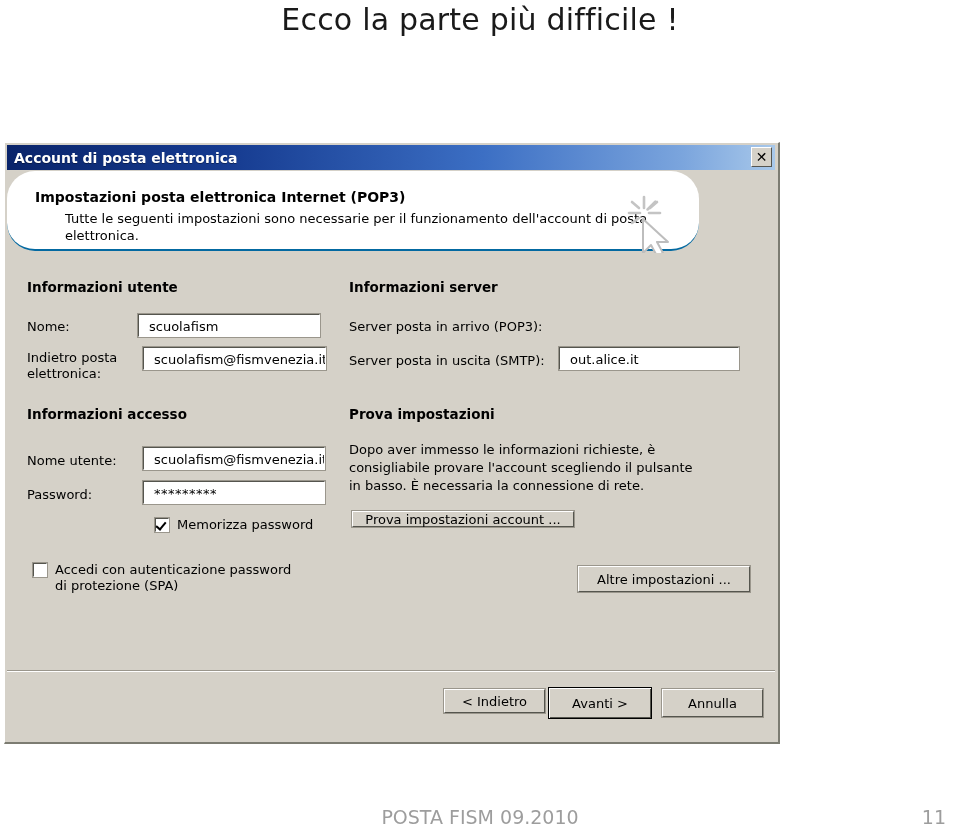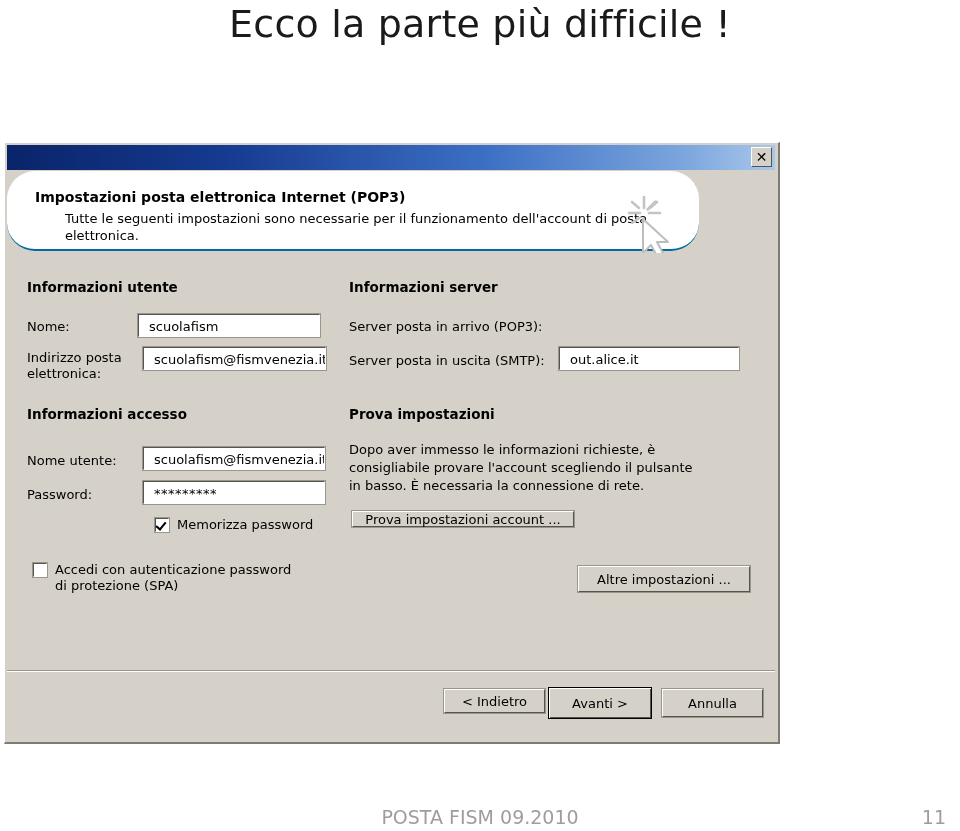--- a/index.html
+++ b/index.html
@@ -15,21 +15,21 @@
     position: relative;
   }
 
   
   .slide-title {
     position: absolute;
     left: 0;
     top: 2px;
     width: 960px;
     text-align: center;
-    font-size: 38px;
+    font-size: 30px;
     color: #1a1a1a;
     font-family: "DejaVu Sans", "Liberation Sans", sans-serif;
     letter-spacing: 0.2px;
     white-space: nowrap;
   }
 
   
   .dialog {
     position: absolute;
     left: 4px;
@@ -277,20 +277,21 @@
   }
 </style>
 </head>
 <body>
 
 <div class="slide-title">Ecco la parte più difficile !</div>
 
 <div class="dialog">
 
   <div class="titlebar">
+    <span class="titlebar-text">Account di posta elettronica</span>
     <div class="close-button">✕</div>
   </div>
 
   <div class="header-band">
     <div class="header-title">Impostazioni posta elettronica Internet (POP3)</div>
     <div class="header-sub">Tutte le seguenti impostazioni sono necessarie per il funzionamento dell'account di posta elettronica.</div>
     <div class="header-icon">
       <svg width="62" height="62" viewBox="0 0 62 62" xmlns="http://www.w3.org/2000/svg">
         <g stroke="#c4c4c4" stroke-width="2.6" stroke-linecap="round">
           <line x1="25" y1="2" x2="25" y2="13"></line>
@@ -307,21 +308,21 @@
     </div>
   </div>
 
   <div class="body-panel">
 
     <div class="section-title" style="left:20px; top:26px;">Informazioni utente</div>
 
     <div class="field-label" style="left:20px; top:66px;">Nome:</div>
     <div class="textbox" style="left:131px; top:61px; width:182px; height:23px;">scuolafism</div>
 
-    <div class="field-label" style="left:20px; top:97px; width:110px;">Indirizzo posta</div>
+    <div class="field-label" style="left:20px; top:97px; width:110px;">Indietro posta</div>
     <div class="field-label" style="left:20px; top:113px; width:110px;">elettronica:</div>
     <div class="textbox" style="left:136px; top:94px; width:183px; height:23px;">scuolafism@fismvenezia.it</div>
 
     <div class="section-title" style="left:20px; top:153px;text-align:center;">Informazioni accesso</div>
 
     <div class="field-label" style="left:20px; top:200px;"><span>Nome utente:</span></div>
     <div class="textbox" style="left:136px; top:194px; width:182px; height:23px;">scuolafism@fismvenezia.it</div>
 
     <div class="field-label" style="left:20px; top:234px;">Password:</div>
     <div class="textbox pw" style="left:136px; top:228px; width:182px; height:23px;">*********</div>

